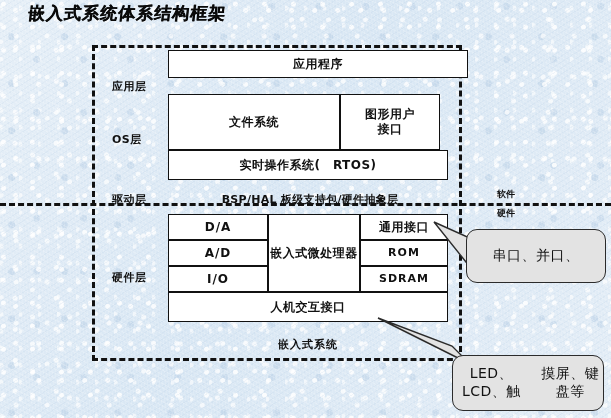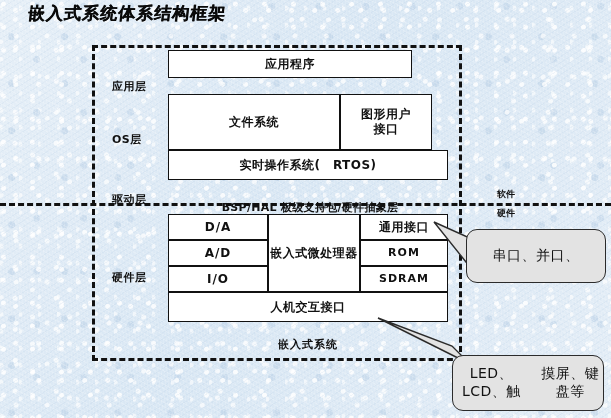--- a/index.html
+++ b/index.html
@@ -78,21 +78,21 @@
     display:flex;align-items:center;justify-content:center;
     text-align:center;font-size:12px;font-weight:bold;color:#111;
     line-height:1.25;letter-spacing:.5px;
   }
   .box.sm{font-size:11px;letter-spacing:0;}
   .box.lat{font-family:"DejaVu Sans","Liberation Sans",sans-serif;letter-spacing:1px;}
   
   #drvtext{
     position:absolute;left:172px;top:192px;width:276px;
     text-align:center;font-size:11px;font-weight:bold;color:#111;
-    letter-spacing:.3px;white-space:nowrap;margin-top:8px;
+    letter-spacing:.3px;white-space:nowrap;
   }
   
   #syscaption{
     position:absolute;left:168px;top:337px;width:280px;
     text-align:center;font-size:11px;font-weight:bold;color:#111;
     letter-spacing:1px;
   }
   
   .callout{
     position:absolute;box-sizing:border-box;
@@ -116,25 +116,25 @@
 <div id="divider"></div>
 
 <div class="hdlabel" id="lbl-soft">软件</div>
 <div class="hdlabel" id="lbl-hard">硬件</div>
 
 <div class="layerlabel" id="ll-app">应用层</div>
 <div class="layerlabel" id="ll-os">OS层</div>
 <div class="layerlabel" id="ll-drv">驱动层</div>
 <div class="layerlabel" id="ll-hw">硬件层</div>
 
-<div class="box" style="left:168px;top:50px;width:244px;height:28px;text-align:center;">应用程序</div>
+<div class="box" style="left:168px;top:50px;width:300px;height:28px;text-align:center;">应用程序</div>
 
 <div class="box" style="left:168px;top:94px;width:172px;height:56px;">文件系统</div>
 
-<div class="box" style="left:340px;top:94px;width:92px;height:56px;flex-direction:column;">
+<div class="box" style="left:340px;top:94px;width:100px;height:56px;flex-direction:column;">
   <span>图形用户</span>
   <span>接口</span>
 </div>
 
 <div class="box" style="left:168px;top:150px;width:280px;height:30px;">实时操作系统(　RTOS)</div>
 
 <div id="drvtext">BSP/HAL 板级支持包/硬件抽象层</div>
 
 <div class="box lat" style="left:168px;top:214px;width:100px;height:26px;">D/A</div>
 <div class="box lat" style="left:168px;top:240px;width:100px;height:26px;">A/D</div>

